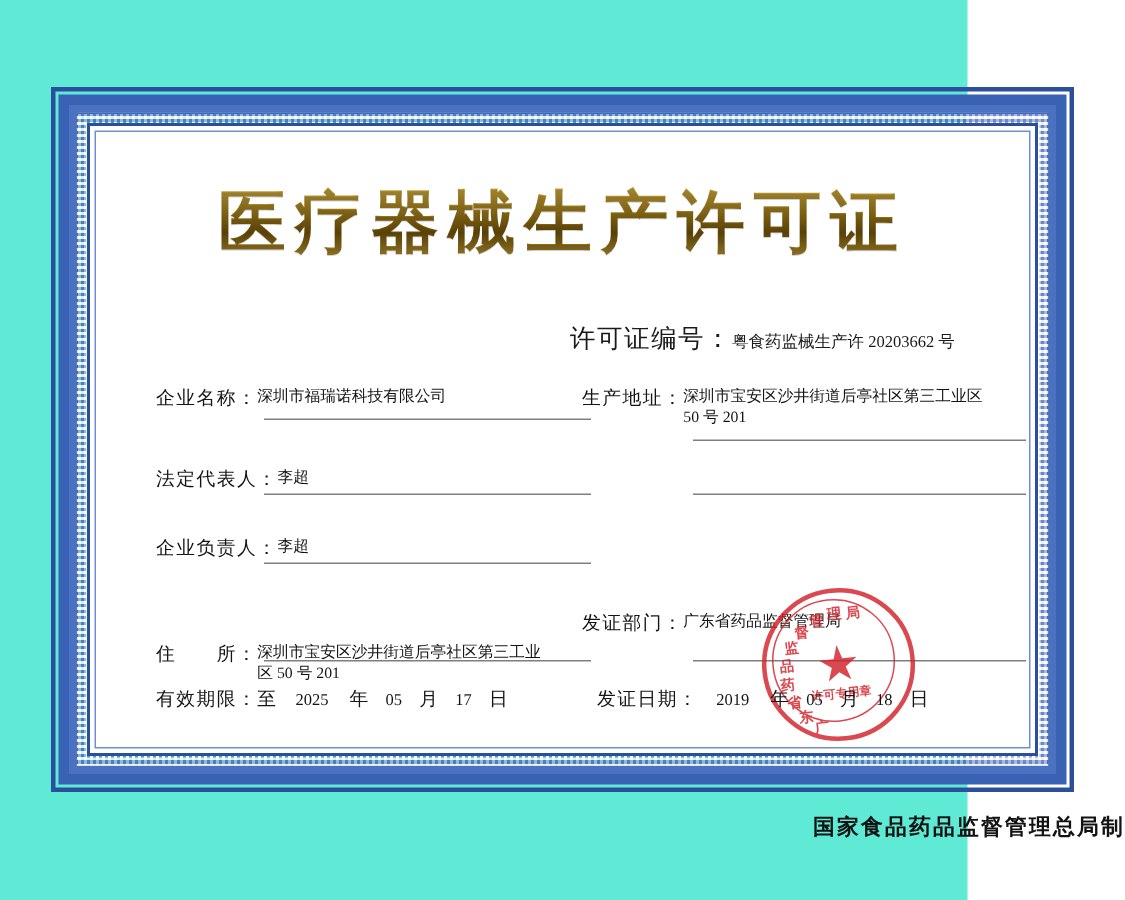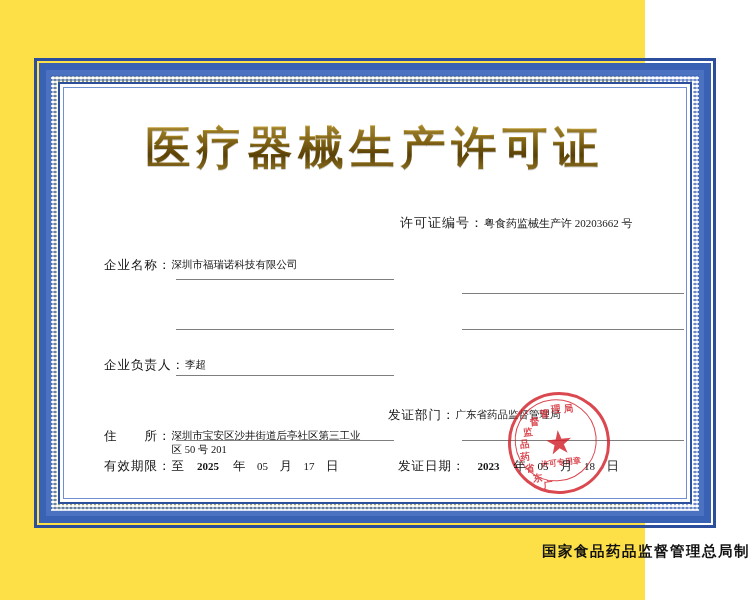--- a/index.html
+++ b/index.html
@@ -11,21 +11,21 @@
     height: 600px;
     background: #ffffff;
     font-family: "Liberation Serif", "DejaVu Serif", serif;
     overflow: hidden;
   }
 
   #certificate {
     position: relative;
     width: 645px;
     height: 600px;
-    background: #fde047;
+    background: #5eead4;
   }
 
   
   .frame-outer {
     position: absolute;
     left: 34px;
     top: 58px;
     width: 682px;
     height: 470px;
     border: 3px solid #2b4f9c;
@@ -117,23 +117,22 @@
   .cert-no {
     position: absolute;
     left: 380px;
     top: 214px;
     width: 280px;
     font-size: 12.5px;
     color: #1a1a1a;
     white-space: nowrap;
   }
   .cert-no .lbl {
-    font-size: 13px;
+    font-size: 17px;
     letter-spacing: 1px;
-    margin-left: 20px;
   }
   .cert-no .val {
     font-size: 11px;
   }
 
   .field {
     position: absolute;
     font-size: 12.5px;
     color: #141414;
     line-height: 15px;
@@ -191,21 +190,21 @@
   }
   .date-left { left: 0; }
   .date-right { left: 294px; }
   .date-row .lbl { letter-spacing: 1px; }
   .date-row .num {
     display: inline-block;
     text-align: center;
     font-size: 11px;
     padding: 0 3px;
   }
-  .date-row .n-year  { width: 40px; font-weight: bold; }
+  .date-row .n-year  { width: 40px; }
   .date-row .n-mon   { width: 24px; }
   .date-row .n-day   { width: 24px; }
   .date-row .unit    { font-size: 12.5px; padding: 0 2px; }
 
   
   .seal {
     position: absolute;
     left: 508px;
     top: 392px;
     width: 96px;
@@ -288,32 +287,38 @@
 
   <div class="cert-no">
     <span class="lbl">许可证编号：</span><span class="val">粤食药监械生产许 20203662 号</span>
   </div>
 
   <div class="field f-company">
     <span class="lbl">企业名称：</span><span class="val">深圳市福瑞诺科技有限公司</span>
   </div>
   <div class="uline" style="left:176px; top:279px; width:218px;"></div>
 
+  <div class="field f-legal">
+    <span class="lbl">法定代表人：</span><span class="val">李超</span>
+  </div>
   <div class="uline" style="left:176px; top:329px; width:218px;"></div>
 
   <div class="field f-manager">
     <span class="lbl">企业负责人：</span><span class="val">李超</span>
   </div>
   <div class="uline" style="left:176px; top:375px; width:218px;"></div>
 
   <div class="field f-address">
     <span class="lbl">住　　所：</span><span class="val">深圳市宝安区沙井街道后亭社区第三工业区 50 号 201</span>
   </div>
   <div class="uline" style="left:176px; top:440px; width:218px;"></div>
 
+  <div class="field f-prodaddr">
+    <span class="lbl">生产地址：</span><span class="val">深圳市宝安区沙井街道后亭社区第三工业区 50 号 201</span>
+  </div>
   <div class="uline" style="left:462px; top:293px; width:222px;"></div>
 
   <div class="uline" style="left:462px; top:329px; width:222px;"></div>
 
   <div class="field f-issuer">
     <span class="lbl">发证部门：</span><span class="val">广东省药品监督管理局</span>
   </div>
   <div class="uline" style="left:462px; top:440px; width:222px;"></div>
 
   <div class="seal">
@@ -332,19 +337,19 @@
       <span style="transform: rotate(12deg) translate(0,-40px) rotate(-12deg);">局</span>
     </div>
     <div class="seal-bottom">许可专用章</div>
   </div>
 
   <div class="date-row">
     <div class="date-left">
       <span class="lbl">有效期限：至</span><span class="num n-year">2025</span><span class="unit">年</span><span class="num n-mon">05</span><span class="unit">月</span><span class="num n-day">17</span><span class="unit">日</span>
     </div>
     <div class="date-right">
-      <span class="lbl">发证日期：</span><span class="num n-year">2023</span><span class="unit">年</span><span class="num n-mon">05</span><span class="unit">月</span><span class="num n-day">18</span><span class="unit">日</span>
+      <span class="lbl">发证日期：</span><span class="num n-year">2019</span><span class="unit">年</span><span class="num n-mon">05</span><span class="unit">月</span><span class="num n-day">18</span><span class="unit">日</span>
     </div>
   </div>
 
   <div class="footer">国家食品药品监督管理总局制</div>
 
 </div>
 
 </body></html>

